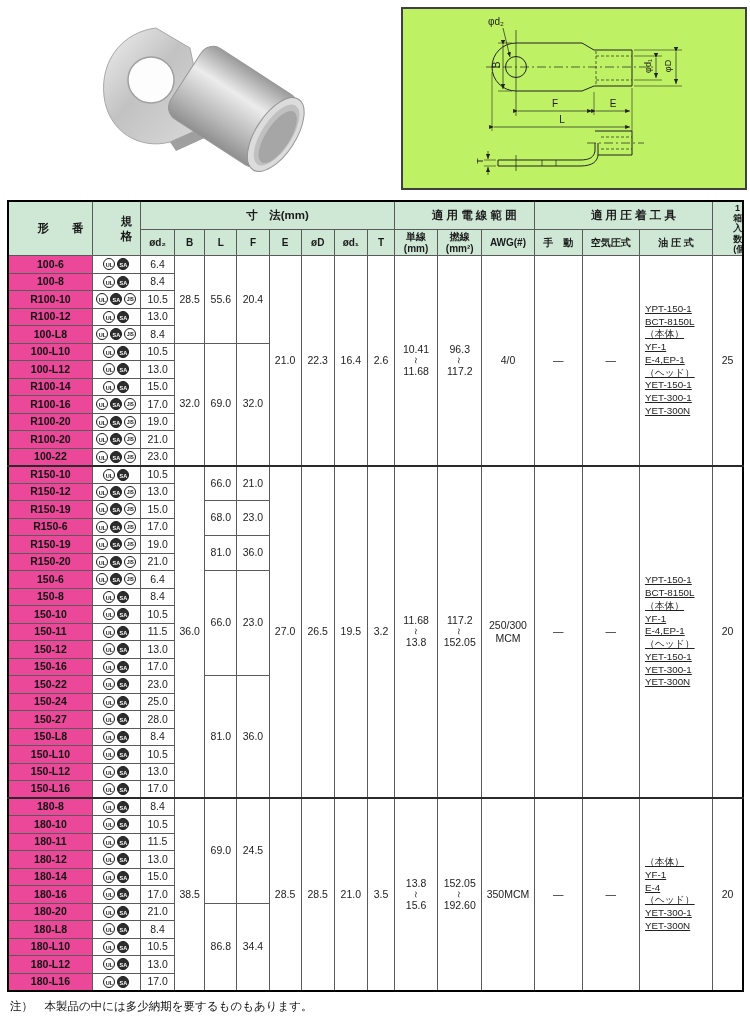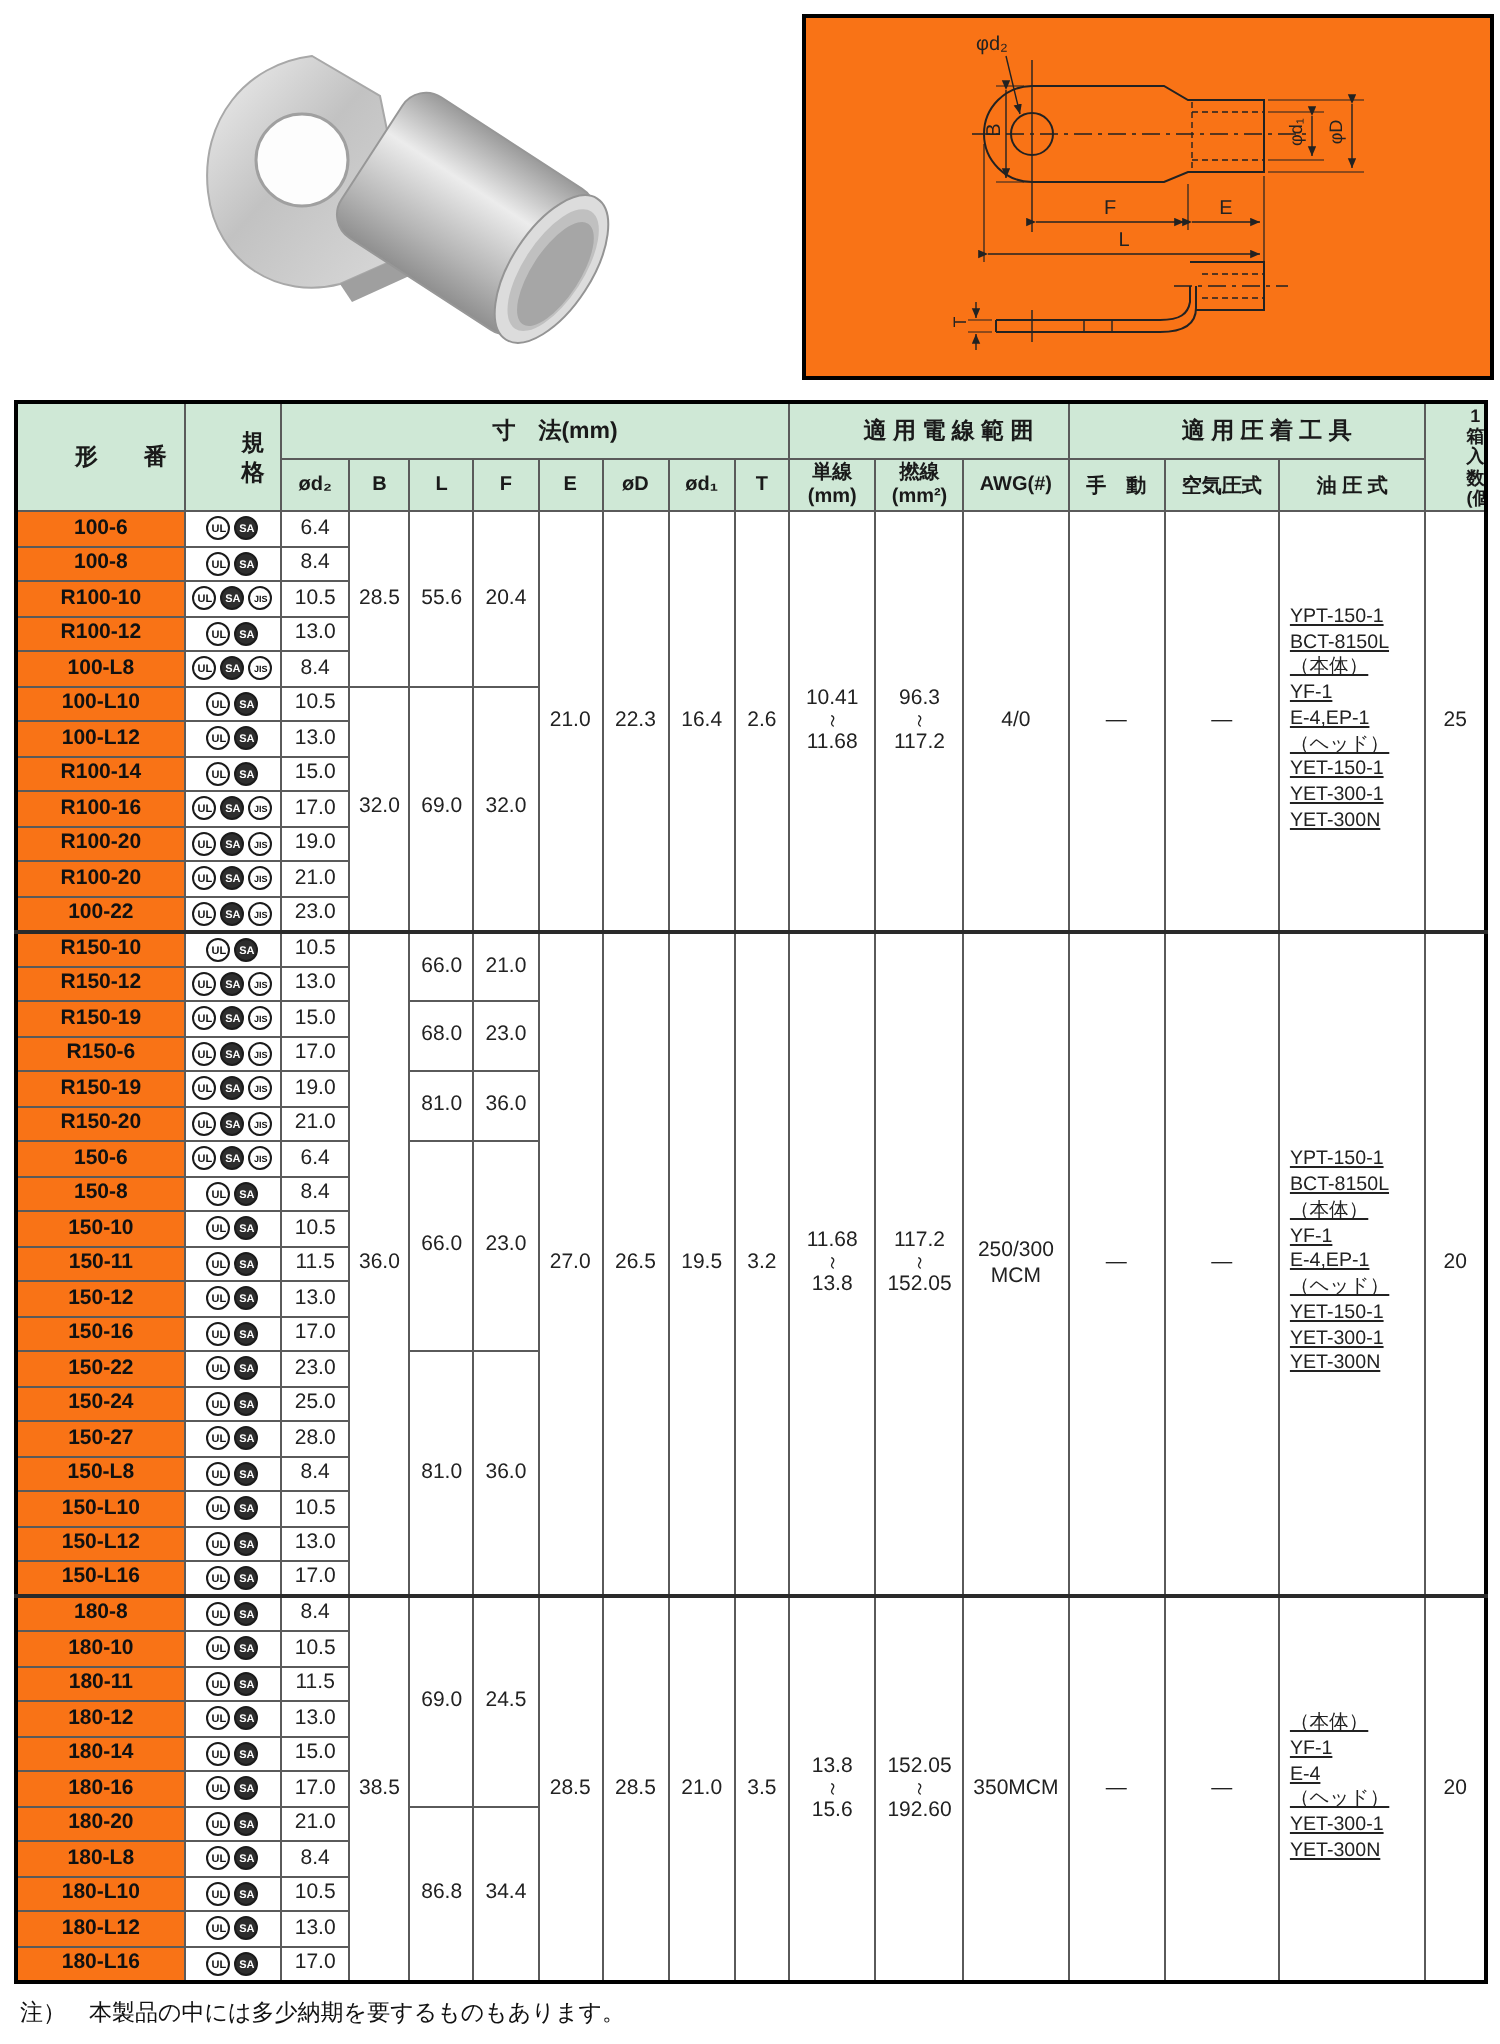--- a/index.html
+++ b/index.html
@@ -4,21 +4,21 @@
 <style>
   html,body{margin:0;padding:0;}
   body{
     width:750px;height:1022px;position:relative;background:#ffffff;
     font-family:"Liberation Sans","DejaVu Sans",sans-serif;color:#222;
   }
   
   .photo-wrap{position:absolute;left:78px;top:10px;width:248px;height:178px;}
   .diagram-box{
     position:absolute;left:401px;top:7px;width:346px;height:183px;
-    border:2px solid #000000;background:#f97316;box-sizing:border-box;
+    border:2px solid #404040;background:#bef264;box-sizing:border-box;
   }
   .diagram-box svg{display:block;margin:1px auto;}
   svg text{font-family:"Liberation Sans","DejaVu Sans",sans-serif;fill:#222;}
   
   #spec-table{
     position:absolute;left:7px;top:200px;width:737px;
     border-collapse:collapse;table-layout:fixed;border:2px solid #000;
   }
   #spec-table th,#spec-table td{
     border:1px solid #5a5a5a;padding:0;text-align:center;vertical-align:middle;
@@ -26,21 +26,21 @@
   }
   #spec-table thead th{
     background:#cfe8d6;font-weight:bold;font-size:11.5px;color:#1a1a1a;
   }
   #spec-table thead tr.h1 th{height:27px;padding-left:20px;}
   #spec-table thead tr.h2 th{height:25px;font-size:10px;}
   #spec-table thead th.small{font-size:9px;line-height:1.15;}
   #spec-table tbody tr{height:17.5px;}
   #spec-table td{font-size:10.5px;line-height:1.05;background:#fff;}
   #spec-table td.model{
-    background:#f97316;font-weight:bold;font-size:10.5px;color:#111;
+    background:#ec4899;font-weight:bold;font-size:10.5px;color:#111;
   }
   #spec-table td.std{background:#fff;white-space:nowrap;}
   #spec-table td.hyd{
     text-align:left;padding-left:5px;font-size:9.8px;line-height:1.3;
     white-space:pre-line;
     text-decoration:underline;
   }
   #spec-table td.pre{white-space:pre-line;line-height:1.2;}
   #spec-table tr.blk td{border-top:2px solid #2a2a2a;}
   .range div{line-height:11px;}

